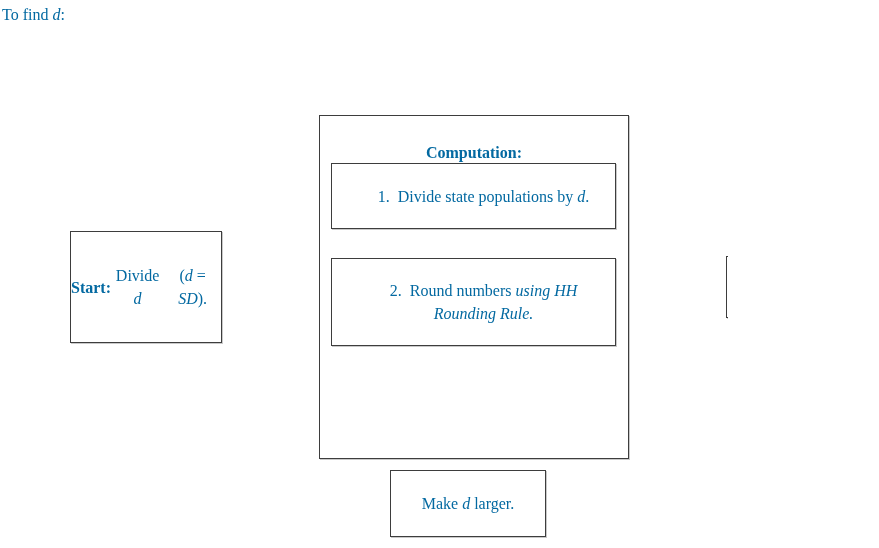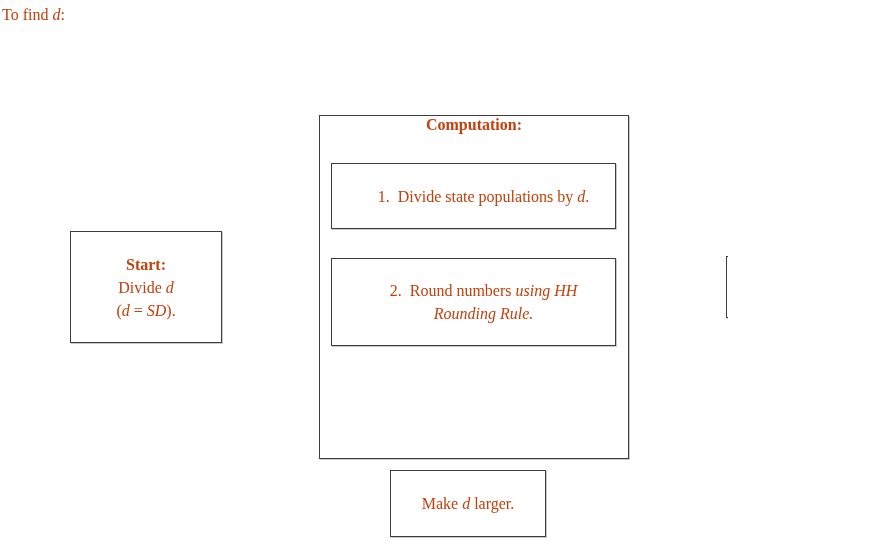--- a/index.html
+++ b/index.html
@@ -7,21 +7,21 @@
     padding: 0;
     background: #ffffff;
   }
   .canvas {
     position: relative;
     width: 728px;
     height: 548px;
     background: #ffffff;
     font-family: "Liberation Serif", "DejaVu Serif", serif;
     font-size: 16px;
-    color: #c2410c;
+    color: #0369a1;
     overflow: hidden;
   }
   .intro {
     position: absolute;
     left: 2px;
     top: 6px;
     font-size: 16px;
   }
   .box {
     position: absolute;
@@ -39,33 +39,32 @@
 
   .top-box    { left: 388px; top: 42px;  width: 155px; height: 61px; }
   .bottom-box { left: 390px; top: 470px; width: 156px; height: 67px; }
 
   .central-box {
     left: 319px; top: 115px; width: 310px; height: 344px;
     display: block;
   }
   .comp-title {
     position: absolute;
-    left: 0; top: 0;
+    left: 0; top: 28px;
     width: 100%;
     text-align: center;
     font-weight: bold;
   }
   .step-box { line-height: 23px; padding-left: 20px; }
   .step1 { left: 11px; top: 47px;  width: 285px; height: 66px; }
   .step2 { left: 11px; top: 142px; width: 285px; height: 88px; }
   .step3 { left: 11px; top: 253px; width: 285px; height: 65px; }
 
   .start-box {
     left: 70px; top: 231px; width: 152px; height: 112px;
-    flex-direction: column;
     line-height: 23px;
   }
   .end-box { left: 726px; top: 256px; width: 107px; height: 62px; }
 </style>
 </head>
 <body>
 
 <div class="canvas">
 
   <div class="intro"><span>To find </span><span class="it">d</span><span>:</span></div>

